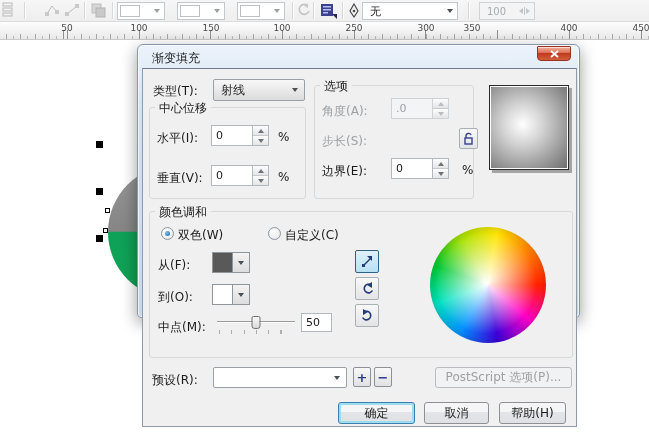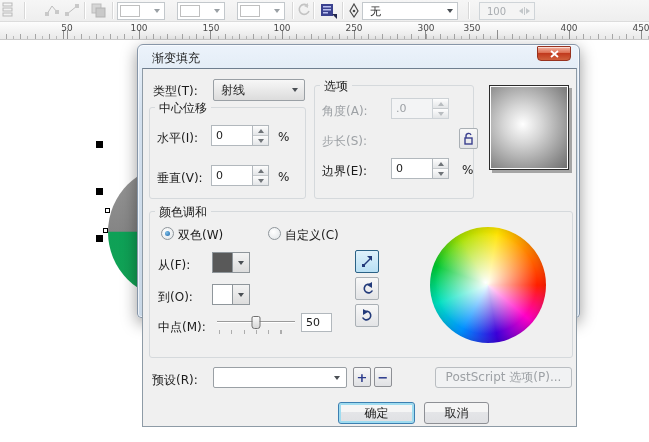--- a/index.html
+++ b/index.html
@@ -358,15 +358,16 @@
     <div class="mini-btn" style="left:215px;top:322px">
         <span>+</span>
       </div>
     <div class="mini-btn" style="left:236px;top:322px">
         <span>−</span>
       </div>
     <button class="btn def" style="left:200px;top:357px;width:77px">确定</button>
 
     <button class="btn dis" style="left:297px;top:322px;width:137px;height:21px">PostScript 选项(P)...</button>
     <button class="btn" style="left:286px;top:357px;width:65px">取消</button>
+    <button class="btn" style="left:361px;top:357px;width:67px">帮助(H)</button>
   </div>
 
 </div>
 
 </body></html>

